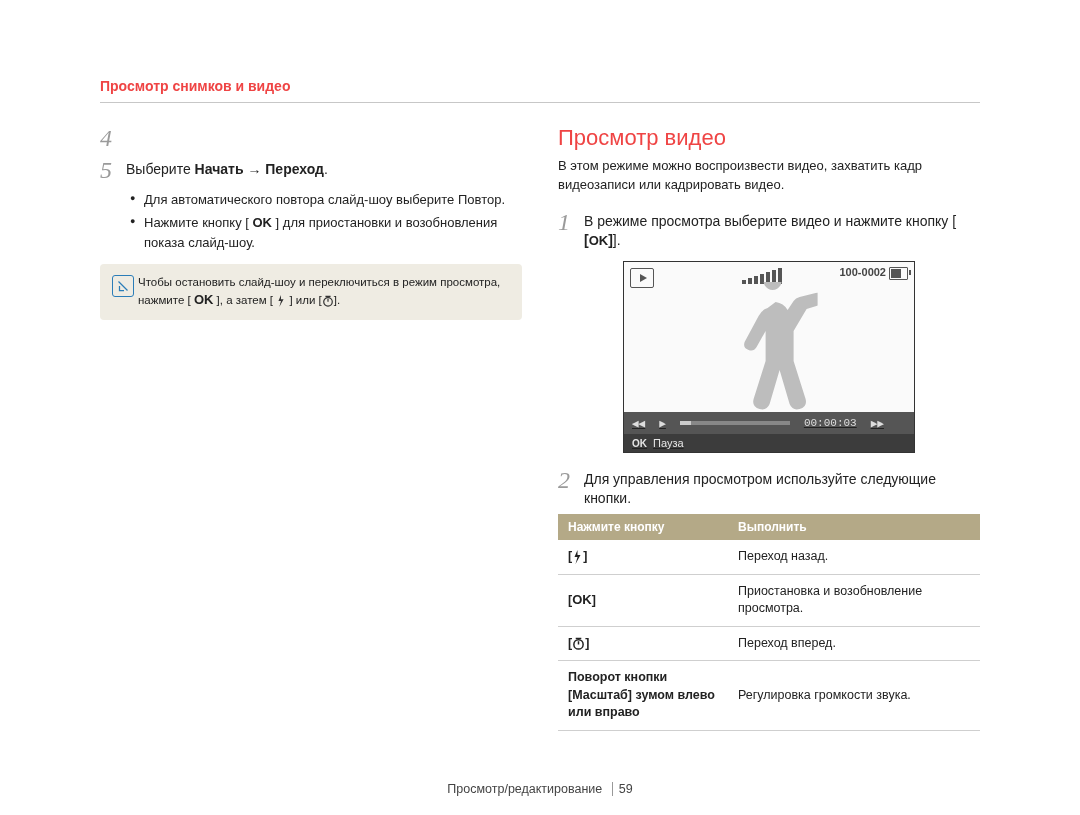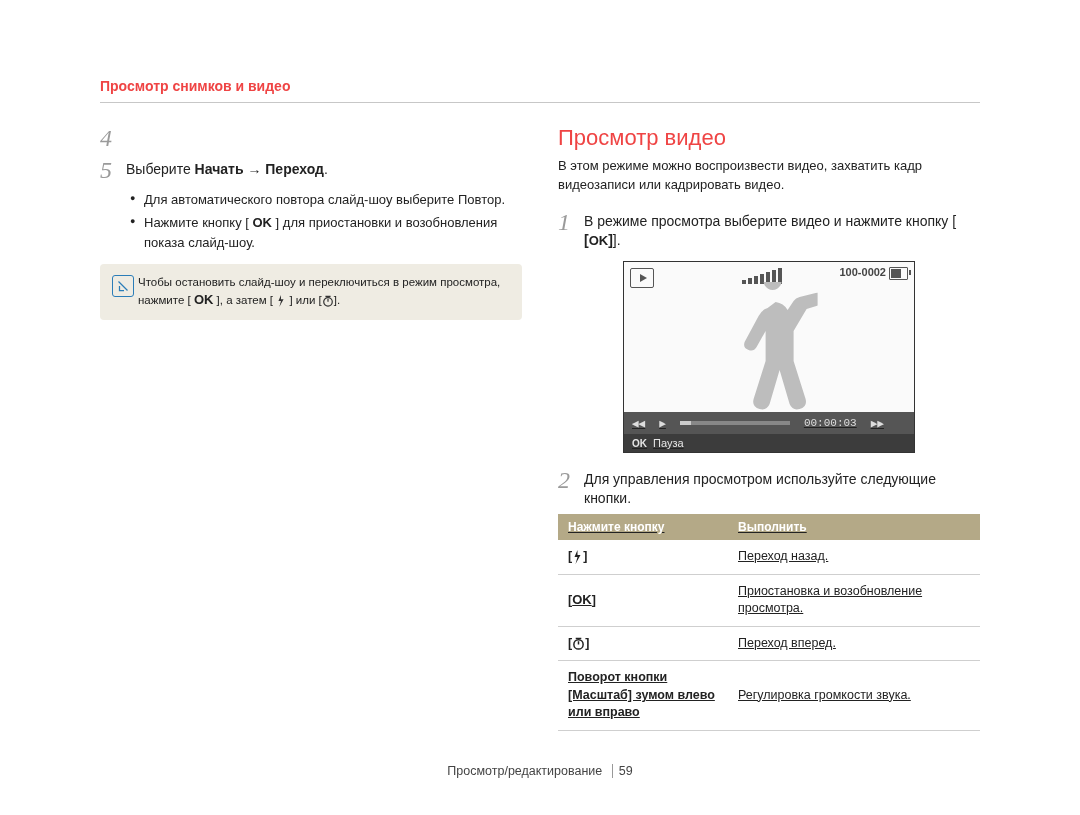--- a/index.html
+++ b/index.html
@@ -221,21 +221,20 @@
     display: flex;
     align-items: center;
     gap: 6px;
   }
   .ok-small { font-weight:700; font-size:10px;}
   table.controls {
     width: 100%;
     border-collapse: collapse;
     font-size: 12.5px;
     margin-top: 0;
-    text-decoration: underline;
   }
   table.controls th {
     background: #b4a987;
     color: #fff;
     text-align: left;
     font-weight: 700;
     padding: 6px 10px;
     font-size: 12px;
   }
   table.controls td {
@@ -243,21 +242,21 @@
     border-bottom: 1px solid #cfcfcf;
     vertical-align: middle;
     line-height: 1.4;
   }
   table.controls td:first-child { width: 150px; }
   .btn-bracket { font-weight:700; }
   .inline-ok { font-weight:700; font-size:13px; }
   .inline-sym { display:inline-flex; vertical-align:middle; }
   .footer {
     position: absolute;
-    bottom: 37px;
+    bottom: 19px;
     left: 0;
     right: 0;
     text-align: center;
     font-size: 12.5px;
     color: #444;
   }
   .footer .sep { border-left:1px solid #999; margin: 0 6px; }
 </style>
 </head>
 <body>

